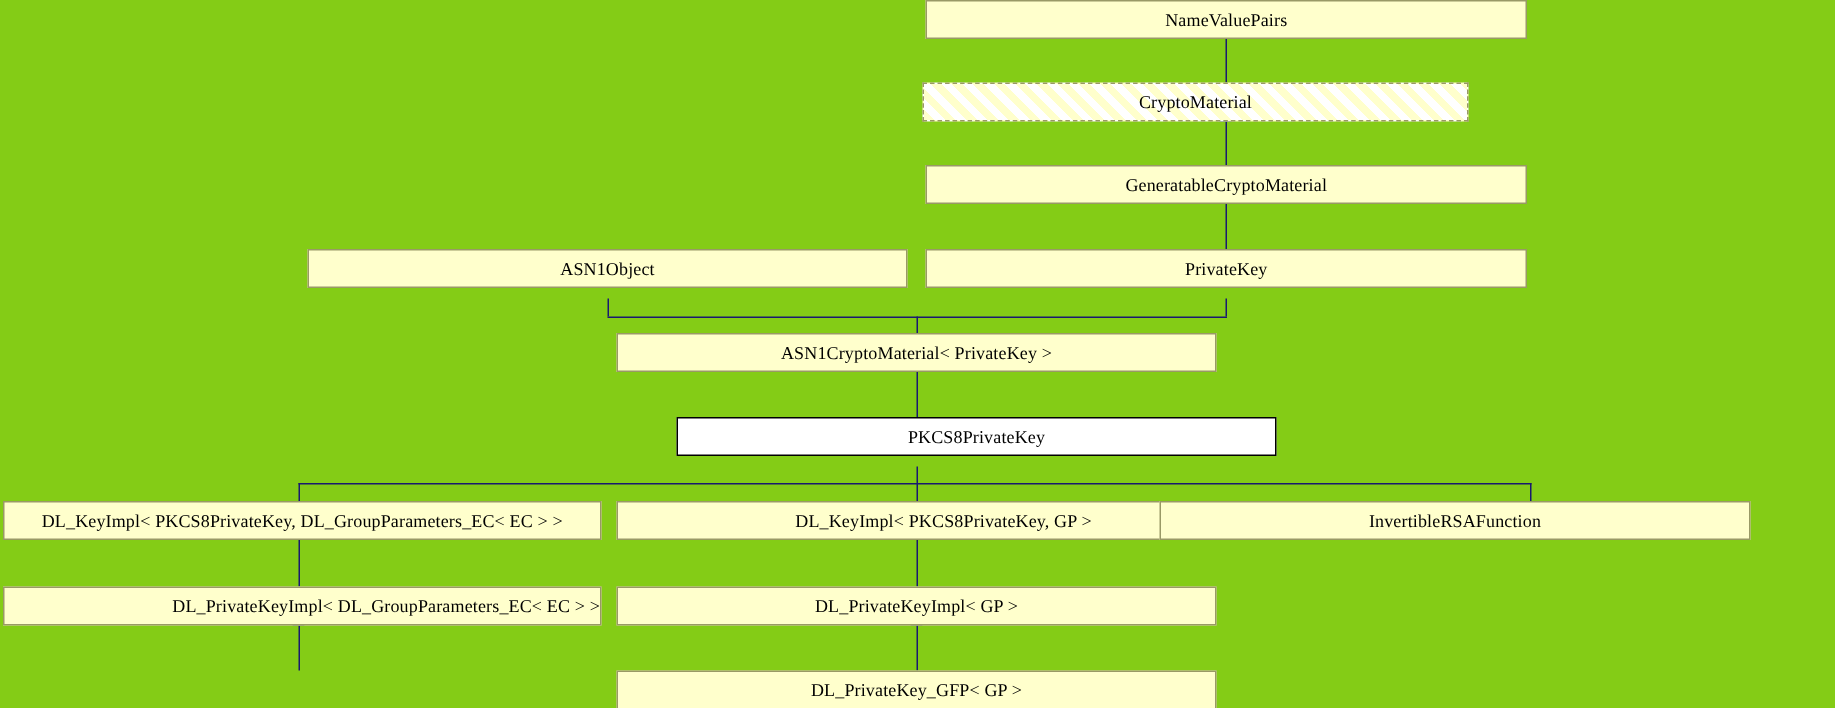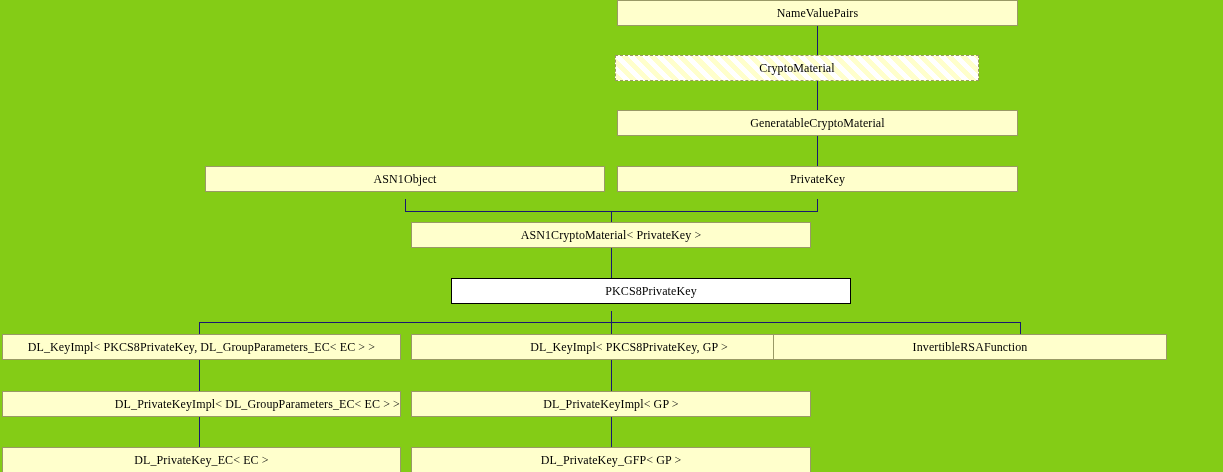--- a/index.html
+++ b/index.html
@@ -127,19 +127,16 @@
     </div>
     <div class="node" style="left: 773px; top: 334px; width: 394px; height: 26px; justify-content: center;">
       <span class="label">InvertibleRSAFunction</span>
     </div>
     <div class="node" style="left: 2px; top: 391px; width: 399px; height: 26px; justify-content: flex-end;">
       <span class="label">DL_PrivateKeyImpl&lt; DL_GroupParameters_EC&lt; EC &gt; &gt;</span>
     </div>
     <div class="node" style="left: 411px; top: 391px; width: 400px; height: 26px;">
       <span class="label">DL_PrivateKeyImpl&lt; GP &gt;</span>
     </div>
-    <div class="node" style="left: 2px; top: 447px; width: 399px; height: 26px;">
-      <span class="label">DL_PrivateKey_EC&lt; EC &gt;</span>
-    </div>
     <div class="node" style="left: 411px; top: 447px; width: 400px; height: 26px;">
       <span class="label">DL_PrivateKey_GFP&lt; GP &gt;</span>
     </div>
   </div>
 
 </body></html>

